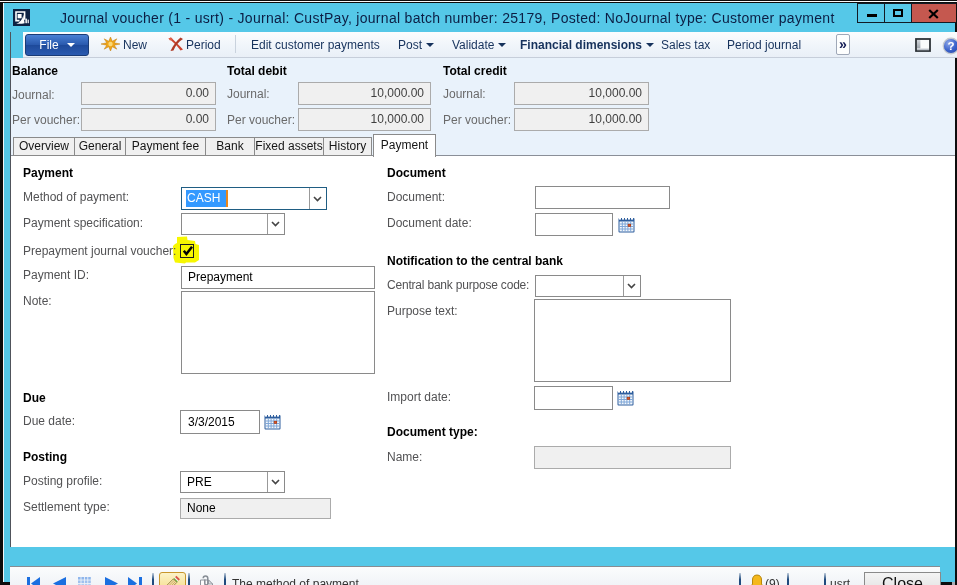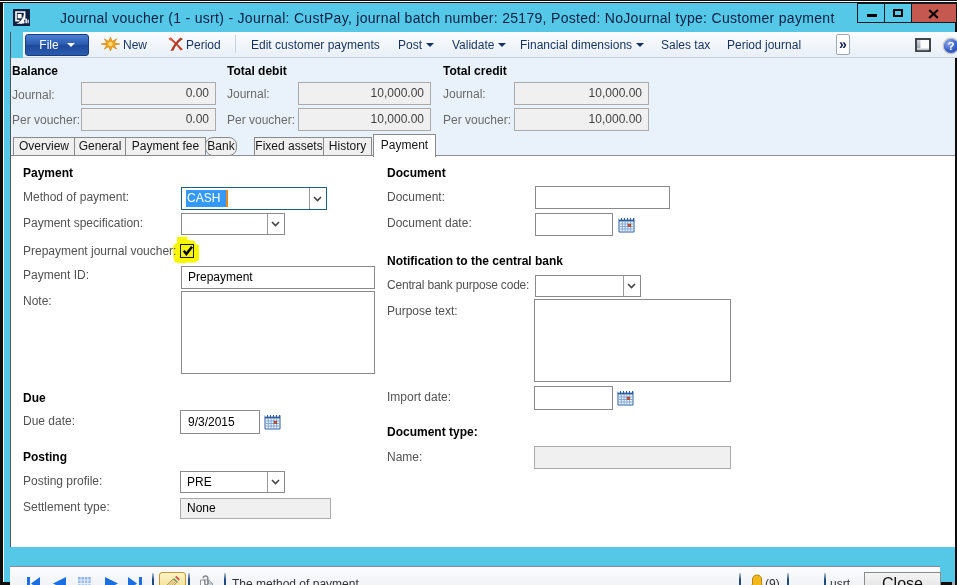--- a/index.html
+++ b/index.html
@@ -74,21 +74,21 @@
   <svg class="abs" style="left:144px;top:5px" width="17" height="15" viewBox="0 0 17 15">
     <path d="M1.5 1.5 C5 4,9 7.5,12 11.5 L13.5 13.5 L16 12.5 C12.5 8.5,8 4.5,4 0.5 Z" fill="#CB4430"></path>
     <path d="M13.5 0.5 L16 2 C11.5 5,8.5 8.5,6.5 13.5 L3.5 14 C6 8.5,9.5 4,13.5 0.5 Z" fill="#B03A26"></path>
     <path d="M1.5 1.5 L4 0.5 L6 2.5 L3 3.5 Z" fill="#E06048"></path>
   </svg>
   <div class="mi" style="left:163px;">Period</div>
   <div class="msep" style="left:212px;"></div>
   <div class="mi" style="left:228px;">Edit customer payments</div>
   <div class="mi" style="left:375px;">Post<span class="drop"></span></div>
   <div class="mi" style="left:429px;">Validate<span class="drop"></span></div>
-  <div class="mi" style="left:497px;">Financial dimensions<span class="drop"></span></div>
+  <div class="mi" style="left:497px;font-weight:bold;">Financial dimensions<span class="drop"></span></div>
   <div class="mi" style="left:638px;">Sales tax</div>
   <div class="mi" style="left:704px;">Period journal</div>
   <div class="abs" style="left:813px;top:2px;width:14px;height:21px;border:1px solid #9FA8B8;border-radius:2px;background:#FDFEFE;color:#131C55;font-weight:bold;font-size:14px;text-align:center;line-height:19px;">»</div>
   <svg class="abs" style="left:892px;top:6px" width="16" height="14" viewBox="0 0 16 14">
     <rect x="1" y="1" width="14" height="12" fill="#FAFBFB" stroke="#2E3338" stroke-width="1.8"></rect>
     <defs>
         <linearGradient id="pg" x1="0" y1="0" x2="0" y2="1">
           <stop offset="0" stop-color="#D2D6DB"></stop>
           <stop offset="1" stop-color="#9FA5AD"></stop>
         </linearGradient>
@@ -126,21 +126,21 @@
   <div class="bfield" style="left:288px;top:50px;width:133px;">10,000.00</div>
   <div class="bfield" style="left:504px;top:24px;width:135px;">10,000.00</div>
   <div class="bfield" style="left:504px;top:50px;width:135px;">10,000.00</div>
 </div>
 
 <div id="tabpage"></div>
 <div id="tabs">
   <div class="tab" style="left:13px;width:62px;">Overview</div>
   <div class="tab" style="left:74px;width:52px;">General</div>
   <div class="tab" style="left:125px;width:81px;">Payment fee</div>
-  <div class="tab" style="left:205px;width:32px;border-radius:8px;">Bank</div>
+  <div class="tab" style="left:205px;width:50px;">Bank</div>
   <div class="tab" style="left:254px;width:70px;">Fixed assets</div>
   <div class="tab" style="left:323px;width:49px;">History</div>
   <div class="tab active" style="left:373px;width:63px;">Payment</div>
 </div>
 
 <div class="fhead" style="left:23px;top:166px;">Payment</div>
 <div class="flab" style="left:23px;top:190px;">Method of payment:</div>
 <div class="flab" style="left:23px;top:216px;">Payment specification:</div>
 <div class="flab" style="left:23px;top:244px;">Prepayment journal voucher:</div>
 <div class="flab" style="left:23px;top:268px;">Payment ID:</div>
@@ -175,21 +175,21 @@
 <div class="abs" style="left:180px;top:244px;width:14px;height:14px;background:transparent;border:1px solid #1E1E1E;">
   <svg style="position:absolute;left:1px;top:0px" width="12" height="12" viewBox="0 0 12 12">
       <path d="M1.8 5.8 L4.4 9 L10 1.8" stroke="#000" stroke-width="2.5" fill="none"></path>
     </svg>
 </div>
 
 <div class="tfield" style="left:181px;top:266px;width:194px;height:23px;line-height:21px;padding-left:6px;">Prepayment</div>
 
 <div class="tfield" style="left:181px;top:291px;width:194px;height:83px;"></div>
 
-<div class="tfield" style="left:180px;top:410px;width:80px;height:24px;line-height:22px;padding-left:7px;">9/3/2015</div>
+<div class="tfield" style="left:180px;top:410px;width:80px;height:24px;line-height:22px;padding-left:7px;">3/3/2015</div>
 <svg class="abs cal" style="left:264px;top:414px" width="17" height="16" viewBox="0 0 17 16">
     <rect x="0.5" y="1" width="16" height="14.5" rx="1" fill="#2E5E9E"></rect>
     <rect x="1.5" y="4.5" width="14" height="10" fill="#F4F8FC"></rect>
     <g fill="#fff">
       <rect x="1" y="0" width="2" height="2.6"></rect>
       <rect x="4" y="0" width="2" height="2.6"></rect>
       <rect x="7" y="0" width="2" height="2.6"></rect>
       <rect x="10" y="0" width="2" height="2.6"></rect>
       <rect x="13" y="0" width="2" height="2.6"></rect>
     </g>

